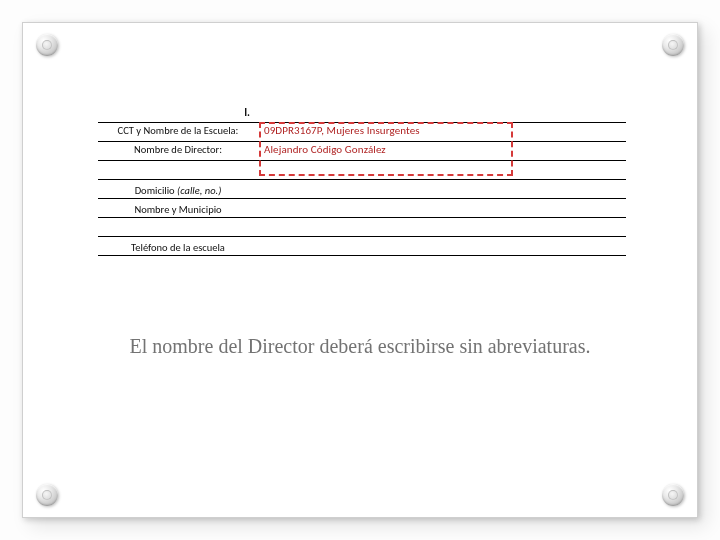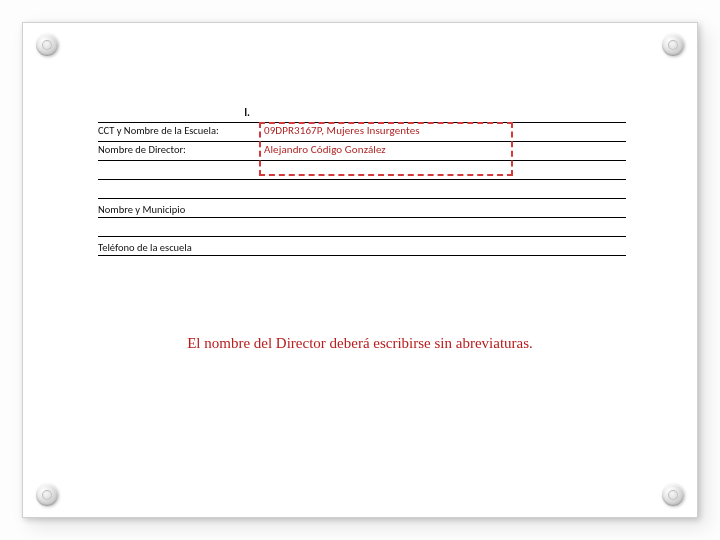--- a/index.html
+++ b/index.html
@@ -80,21 +80,21 @@
   }
   .form-row {
     display: flex;
     align-items: baseline;
     border-bottom: 1px solid #000;
     min-height: 16px;
     padding: 1px 0 1px 0;
   }
   .form-row .label {
     width: 160px;
-    text-align: left;
+    text-align: center;
     padding-right: 4px;
     white-space: nowrap;
     font-size: 10.5px;
   }
   .form-row .label .italic {
     font-style: italic;
   }
   .form-row .value {
     padding-left: 2px;
     font-weight: normal;
@@ -111,22 +111,22 @@
     pointer-events: none;
   }
 
   .caption {
     position: absolute;
     top: 335px;
     left: 0;
     width: 720px;
     text-align: center;
     font-family: Georgia, 'Times New Roman', serif;
-    font-size: 15px;
-    color: #b91c1c;
+    font-size: 20px;
+    color: #737373;
   }
 </style>
 </head>
 <body>
 
 <div class="slide">
   <div class="frame"></div>
 
   <div class="rivet tl"></div>
   <div class="rivet tr"></div>
@@ -148,20 +148,23 @@
       <div class="label">Nombre de Director:</div>
       <div class="value">Alejandro Código González</div>
     </div>
 
     <div class="form-row empty">
       <div class="label"></div>
       <div class="value"></div>
     </div>
 
     <div class="form-row empty">
+      <div class="label">
+        <span>Domicilio </span><span class="italic">(calle, no.)</span>
+      </div>
       <div class="value"></div>
     </div>
 
     <div class="form-row empty">
       <div class="label">Nombre y Municipio</div>
       <div class="value"></div>
     </div>
 
     <div class="form-row empty">
       <div class="value"></div>

